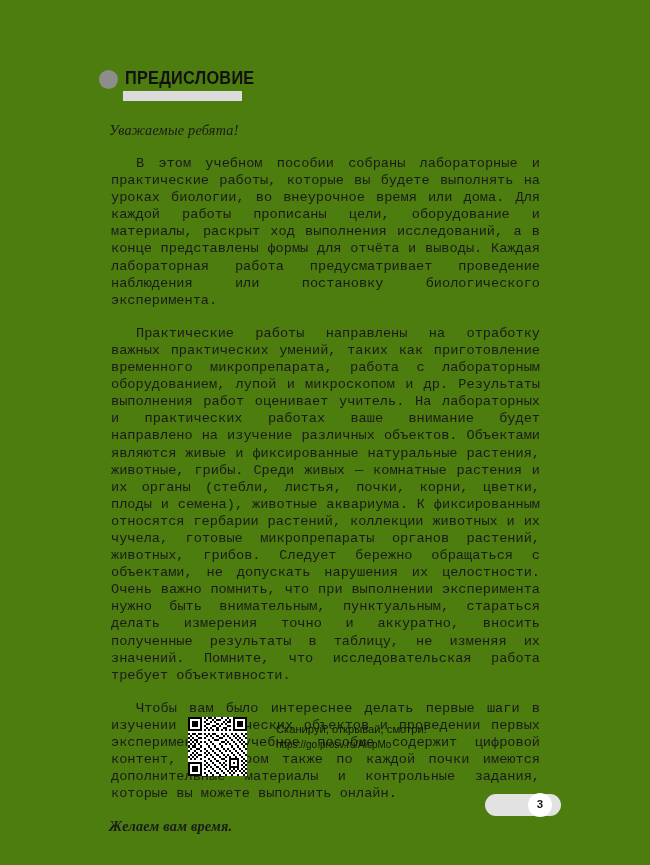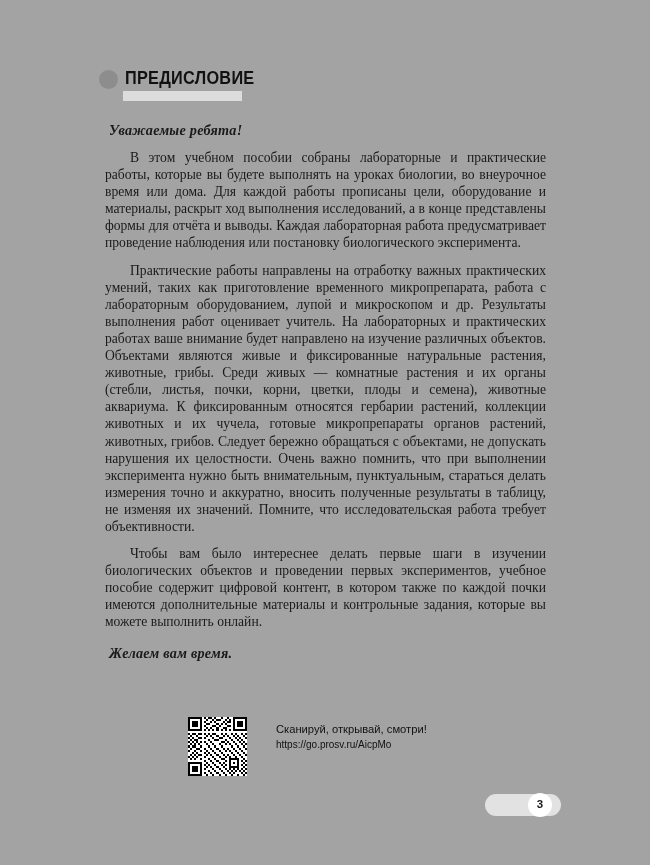--- a/index.html
+++ b/index.html
@@ -12,21 +12,21 @@
     height: 865px;
     position: relative;
     font-family: "Liberation Serif", serif;
     color: #1a1a1a;
     overflow: hidden;
   }
 
   .page {
     position: absolute;
     inset: 0;
-    background: #a3a3a3;
+    background: #4d7c0f;
   }
 
   
   .heading-block {
     position: absolute;
     left: 99px;
     top: 68px;
     width: 460px;
     height: 36px;
   }
@@ -65,34 +65,35 @@
 
   
   .body-text {
     position: absolute;
     left: 95px;
     top: 122px;
     width: 461px;
   }
   .greeting {
     font-style: italic;
-    font-weight: 700;
+    font-weight: 400;
     font-size: 14.2px;
     margin: 0 0 10px 14px;
     letter-spacing: 0.25px;
   }
   p.para {
-    margin: 10px;
+    margin: 16px;
     text-align: justify;
     text-justify: inter-word;
     text-indent: 25px;
     font-size: 13.6px;
     line-height: 17.1px;
     letter-spacing: 0.01px;
     hyphens: manual;
+    font-family: Liberation Mono, monospace;
   }
   .closing {
     font-style: italic;
     font-weight: 700;
     font-size: 14.2px;
     margin: 14px 0 0 14px;
     letter-spacing: 0.25px;
   }
 
   

